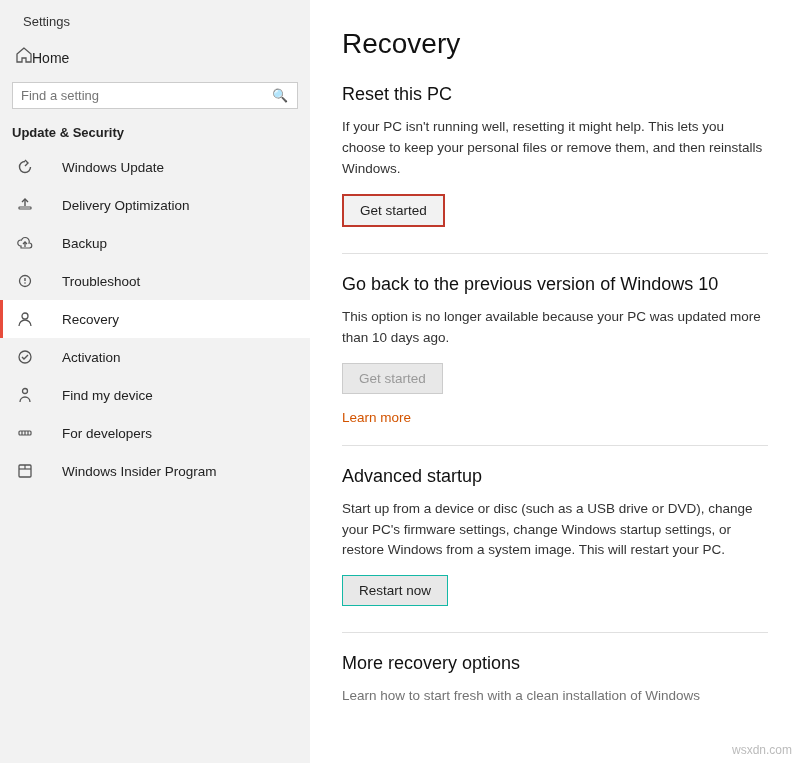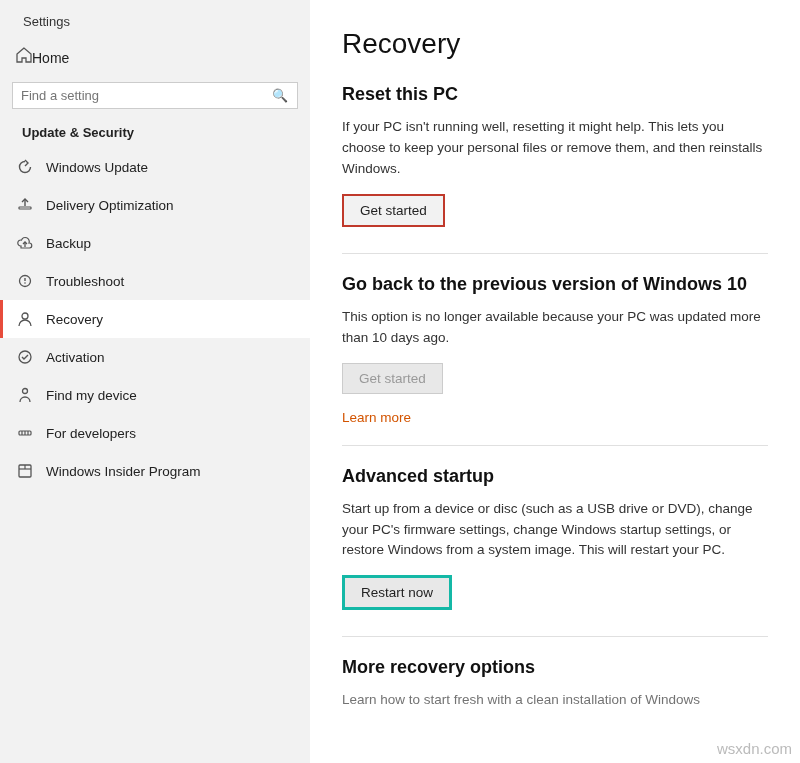--- a/index.html
+++ b/index.html
@@ -57,27 +57,27 @@
     }
     .search-icon-svg {
       color: #666;
       font-size: 13px;
     }
 
     .sidebar-section-title {
       font-size: 13px;
       font-weight: 700;
       color: #222;
-      padding: 6px 16px 8px 22px;
+      padding: 6px 16px 8px 12px;
     }
 
     .nav-item {
       display: flex;
       align-items: center;
-      gap: 12px;
+      gap: 28px;
       padding: 10px 16px;
       cursor: pointer;
       font-size: 13.5px;
       color: #222;
       position: relative;
     }
     .nav-item.active {
       background: #fff;
       border-left: 3px solid #e74c3c;
       padding-left: 13px;
@@ -103,39 +103,39 @@
 
     .page-title {
       font-size: 28px;
       font-weight: 300;
       color: #111;
       margin-bottom: 24px;
     }
 
     .section-title {
       font-size: 18px;
-      font-weight: 700;
+      font-weight: 400;
       color: #111;
       margin-bottom: 12px;
     }
 
     .section-desc {
       font-size: 13.5px;
       color: #333;
       line-height: 1.55;
       margin-bottom: 14px;
       max-width: 440px;
     }
 
     .btn {
       display: inline-block;
       padding: 7px 16px;
       font-size: 13.5px;
       background: #e8e8e8;
-      border: 3px solid #14b8a6;
+      border: 1px solid #14b8a6;
       color: #222;
       cursor: pointer;
       margin-bottom: 6px;
     }
 
     .btn-primary-bordered {
       display: inline-block;
       padding: 7px 16px;
       font-size: 13.5px;
       background: #f2f2f2;
@@ -175,21 +175,21 @@
       color: #737373;
       font-size: 13.5px;
       text-decoration: none;
       cursor: pointer;
     }
 
     .watermark {
       position: fixed;
       bottom: 6px;
       right: 8px;
-      font-size: 15px;
+      font-size: 12px;
       color: #bbb;
     }
   </style>
 </head>
 <body>
 
 <div class="sidebar">
   <div class="sidebar-title">Settings</div>
 
   <div class="sidebar-home">

